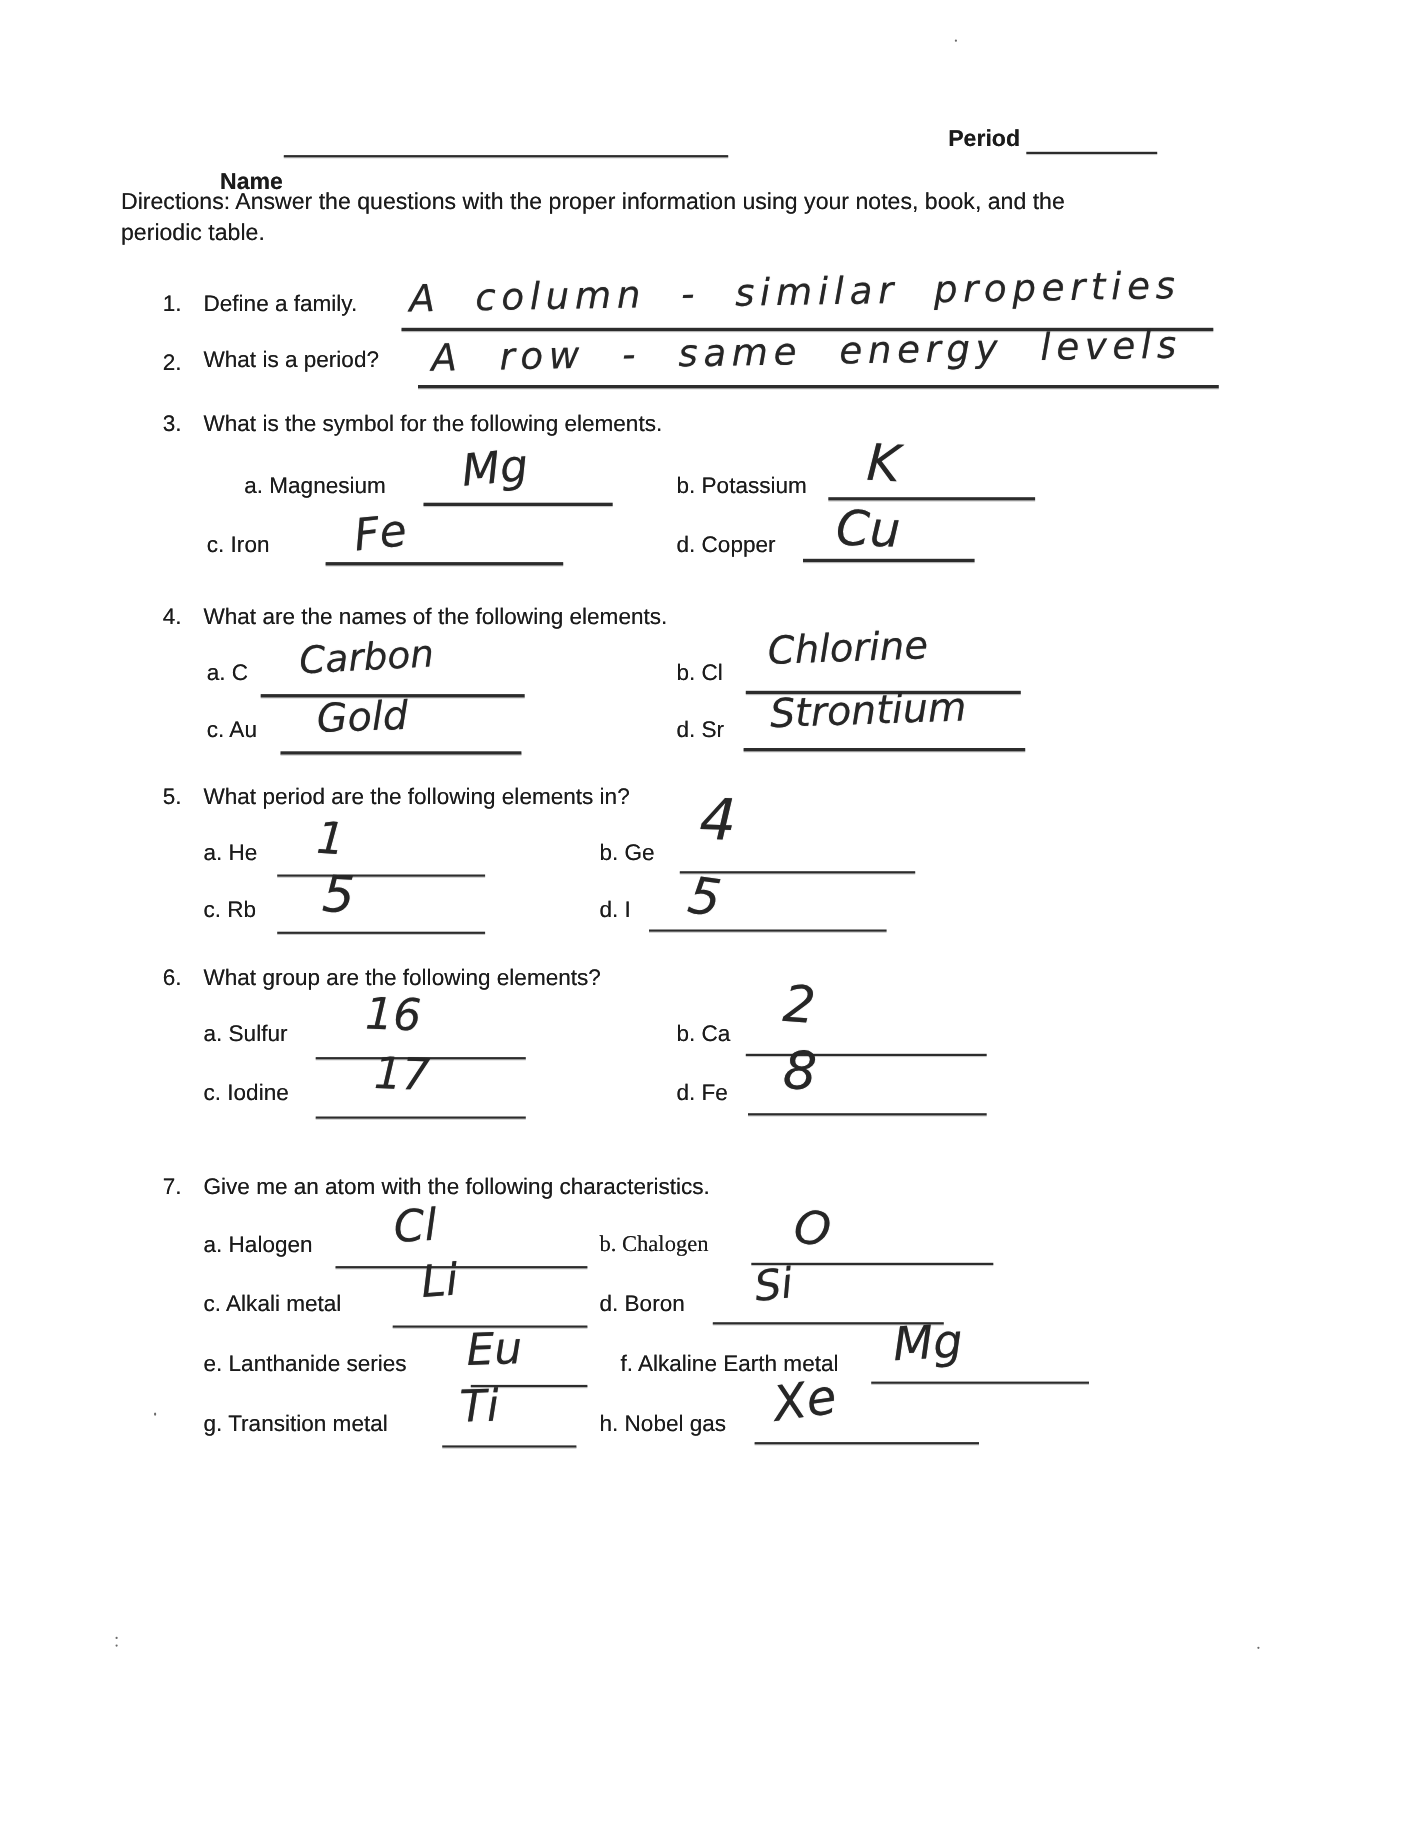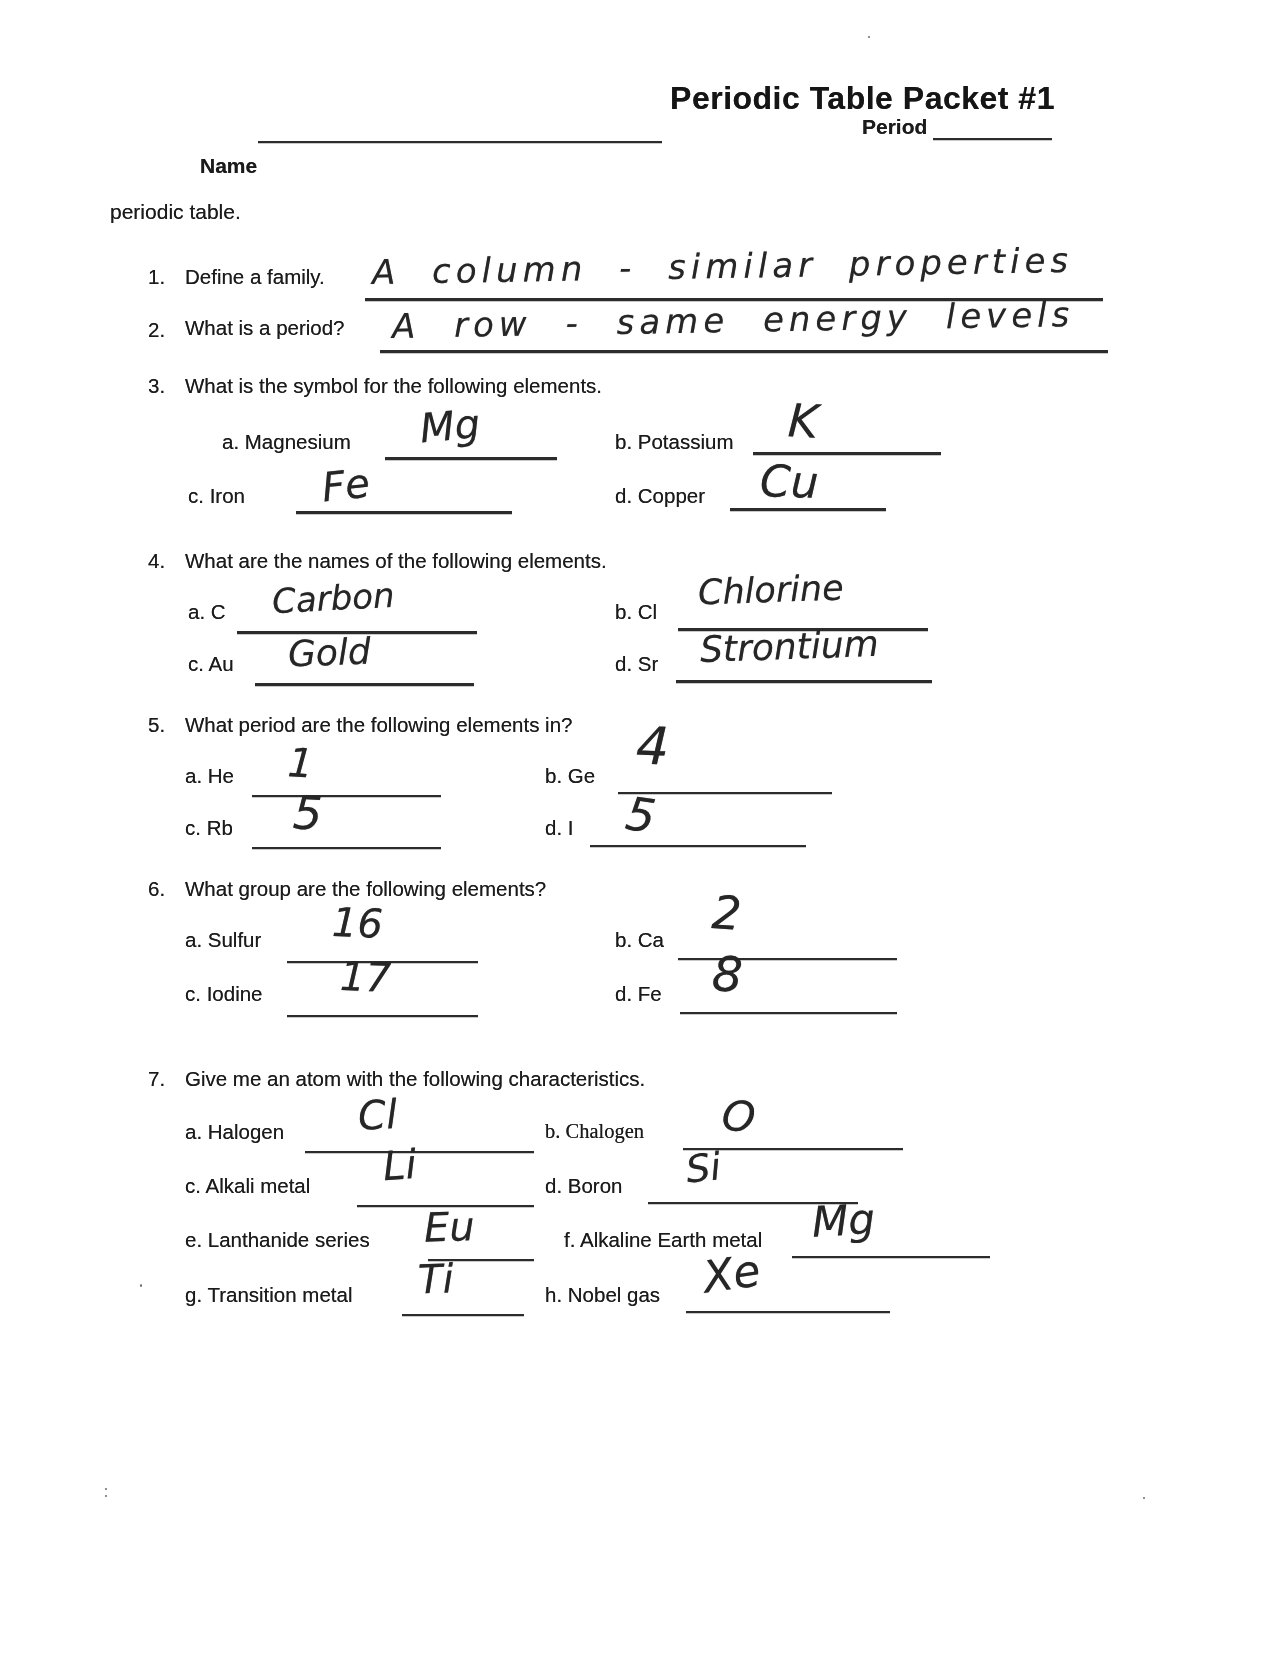--- a/index.html
+++ b/index.html
@@ -19,30 +19,29 @@
     position:absolute;font-family:"DejaVu Sans",sans-serif;font-style:italic;
     color:#262626;white-space:nowrap;text-shadow:0 0 .7px rgba(30,30,30,.55);
   }
   .speck{position:absolute;background:#6a6a6a;border-radius:50%;}
 </style>
 </head>
 <body>
 
 <div class="page">
 
-  <div class="abs printed title" style="left:0;right:0;top:80;text-align:center;left:445px;top:80px;">Periodic Table Packet #1</div>
 
   <div class="abs printed hdrlbl" style="left:200px;top:118px;margin-top:36px;">Name</div>
   <div class="line" style="left:258px;width:404px;top:141px;border-bottom-width:2.5px;"></div>
 
   <div class="abs printed hdrlbl" style="left:862px;top:115px;">Period</div>
   <div class="line" style="left:933px;width:119px;top:138px;border-bottom-width:2.5px;"></div>
 
   <div class="abs printed dirs" style="left:110px;top:170px;">
-    <br>
+    <span>Directions: Answer the questions with the proper information using your notes, book, and the</span><br>
     <span>periodic table.</span>
   </div>
 
   <div id="questions">
       <div class="abs printed qnum" style="left:148px;top:265px;">1.</div>
       <div class="abs printed qtext" style="left:185px;top:265px;">Define a family.</div>
       <div class="line" style="left:365px;width:738px;top:298px;border-bottom-width:3px;"></div>
       <div class="hw" style="left:372px;top:246px;font-size:34px;transform:rotate(-1deg);letter-spacing:5px;word-spacing:16px;">A column - similar properties</div>
       <div class="abs printed qnum" style="left:148px;top:318px;">2.</div>
       <div class="abs printed qtext" style="left:185px;top:316px;">What is a period?</div>

